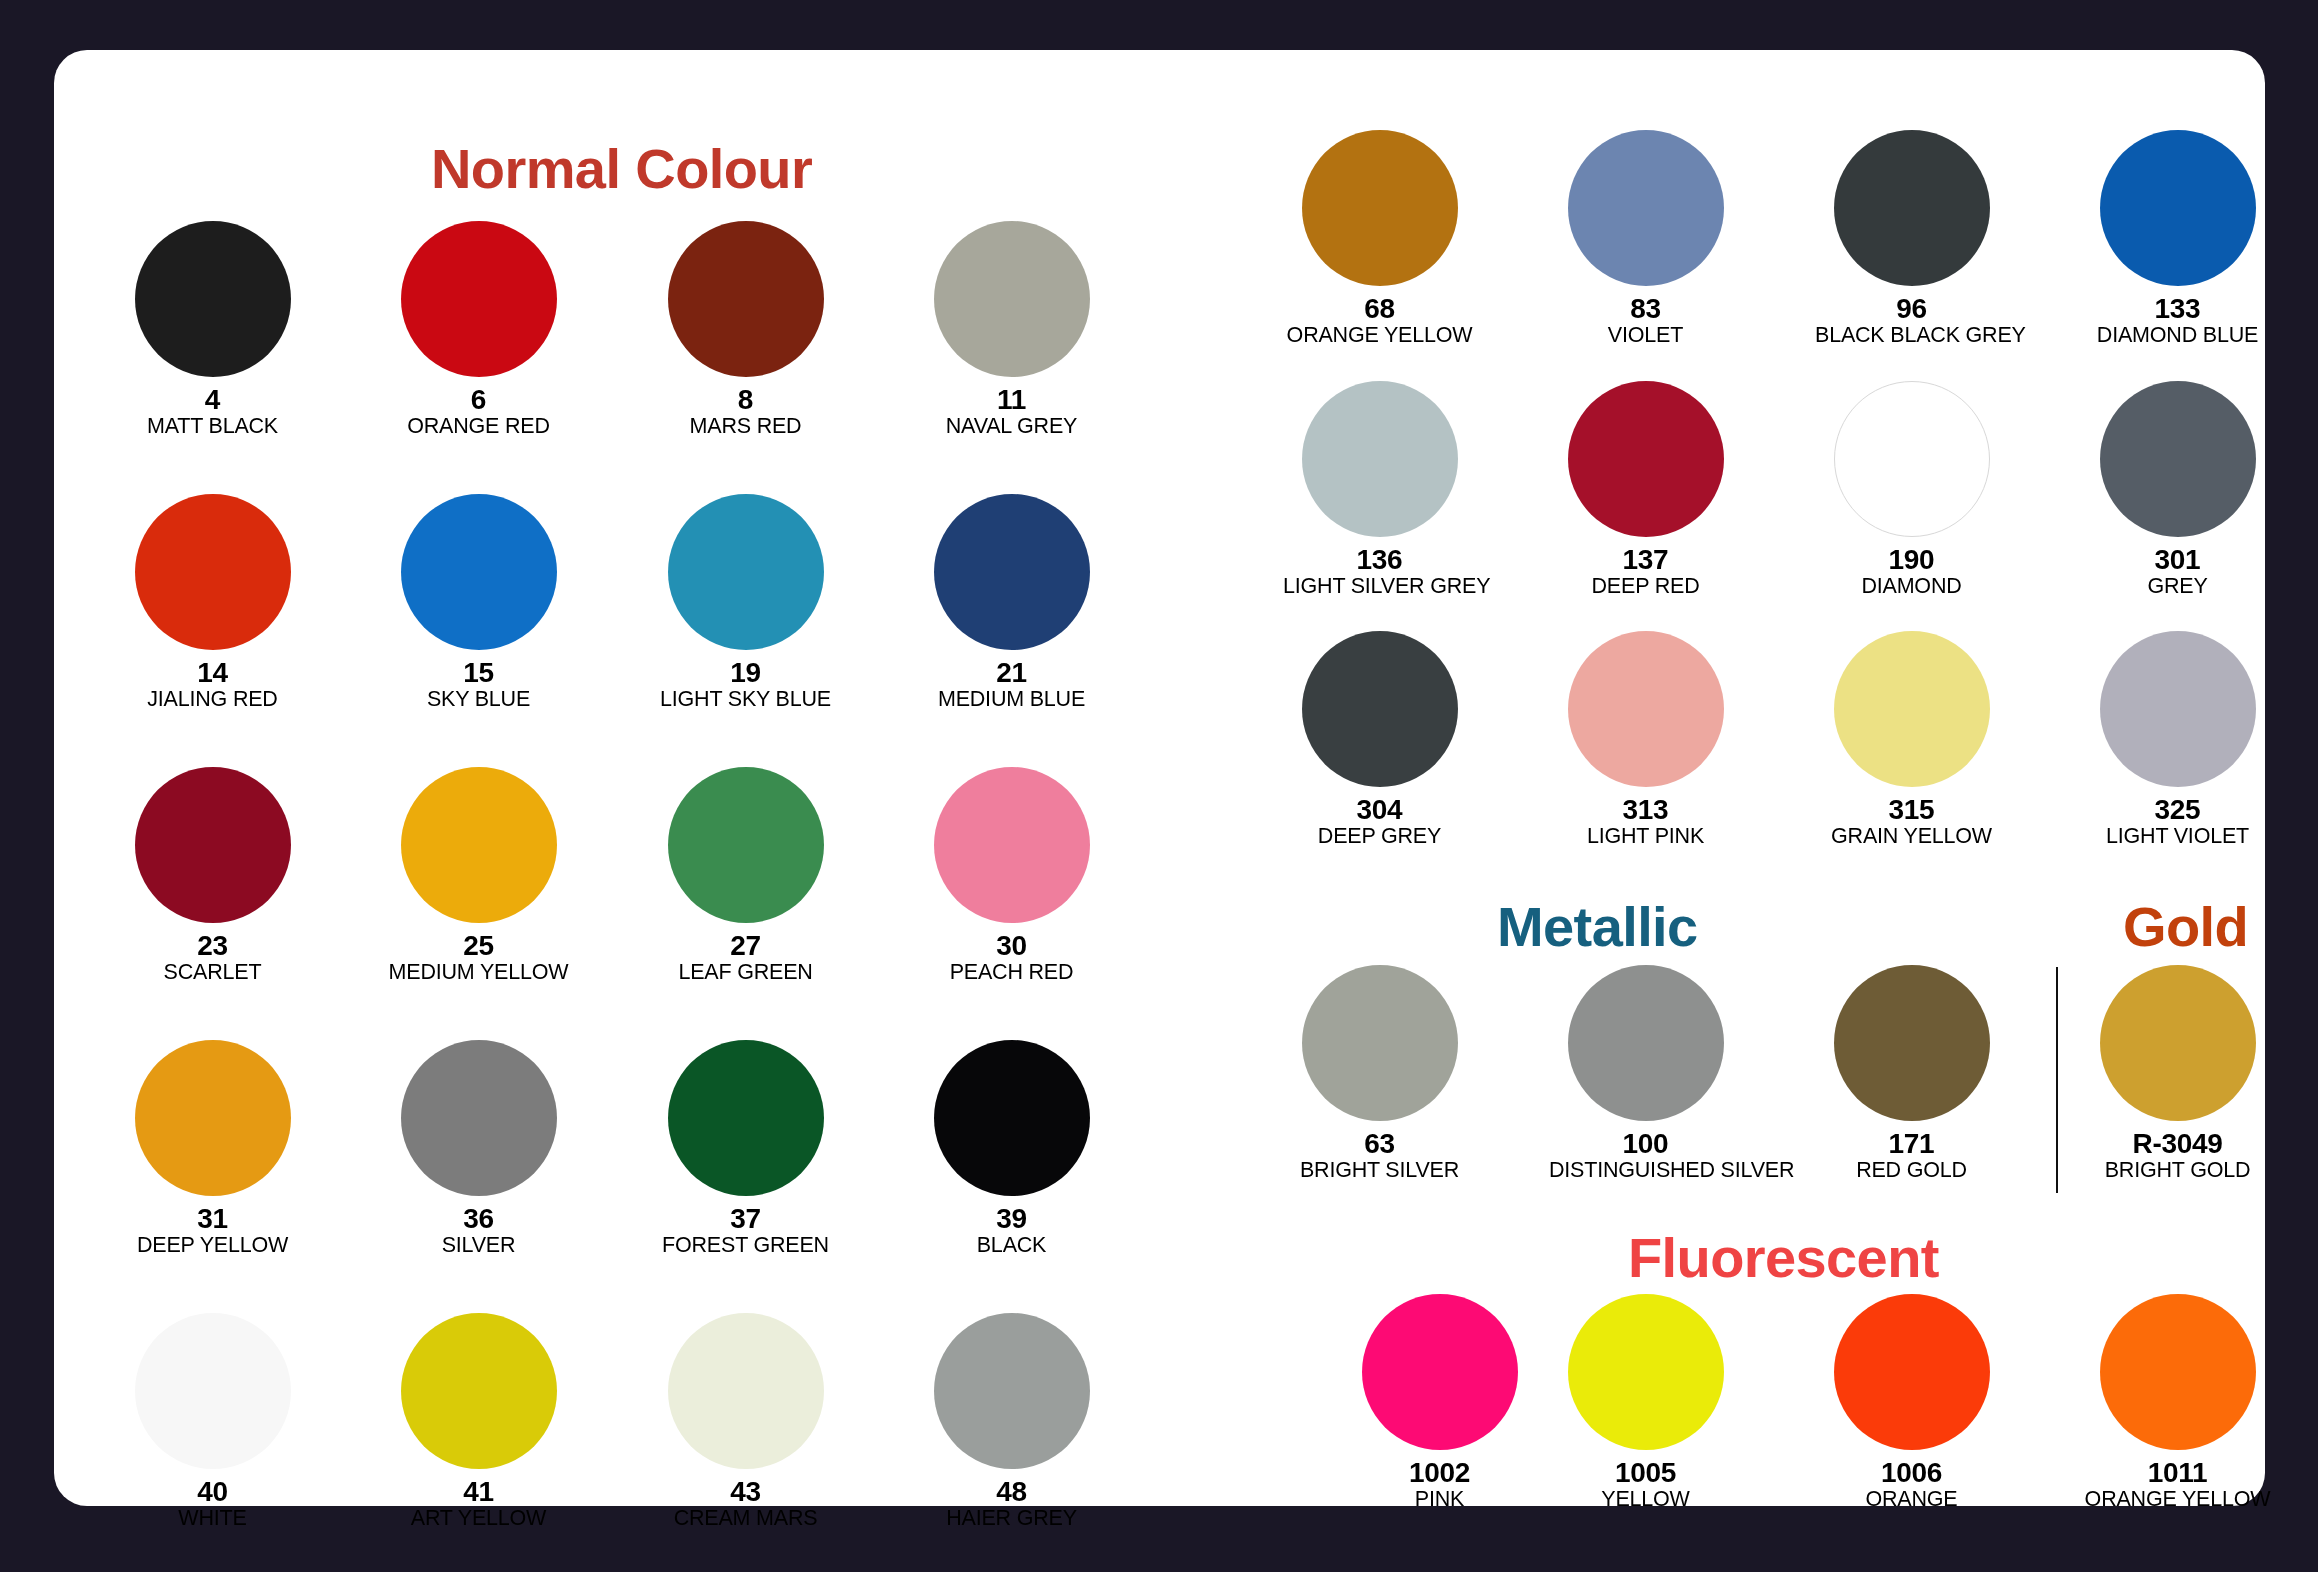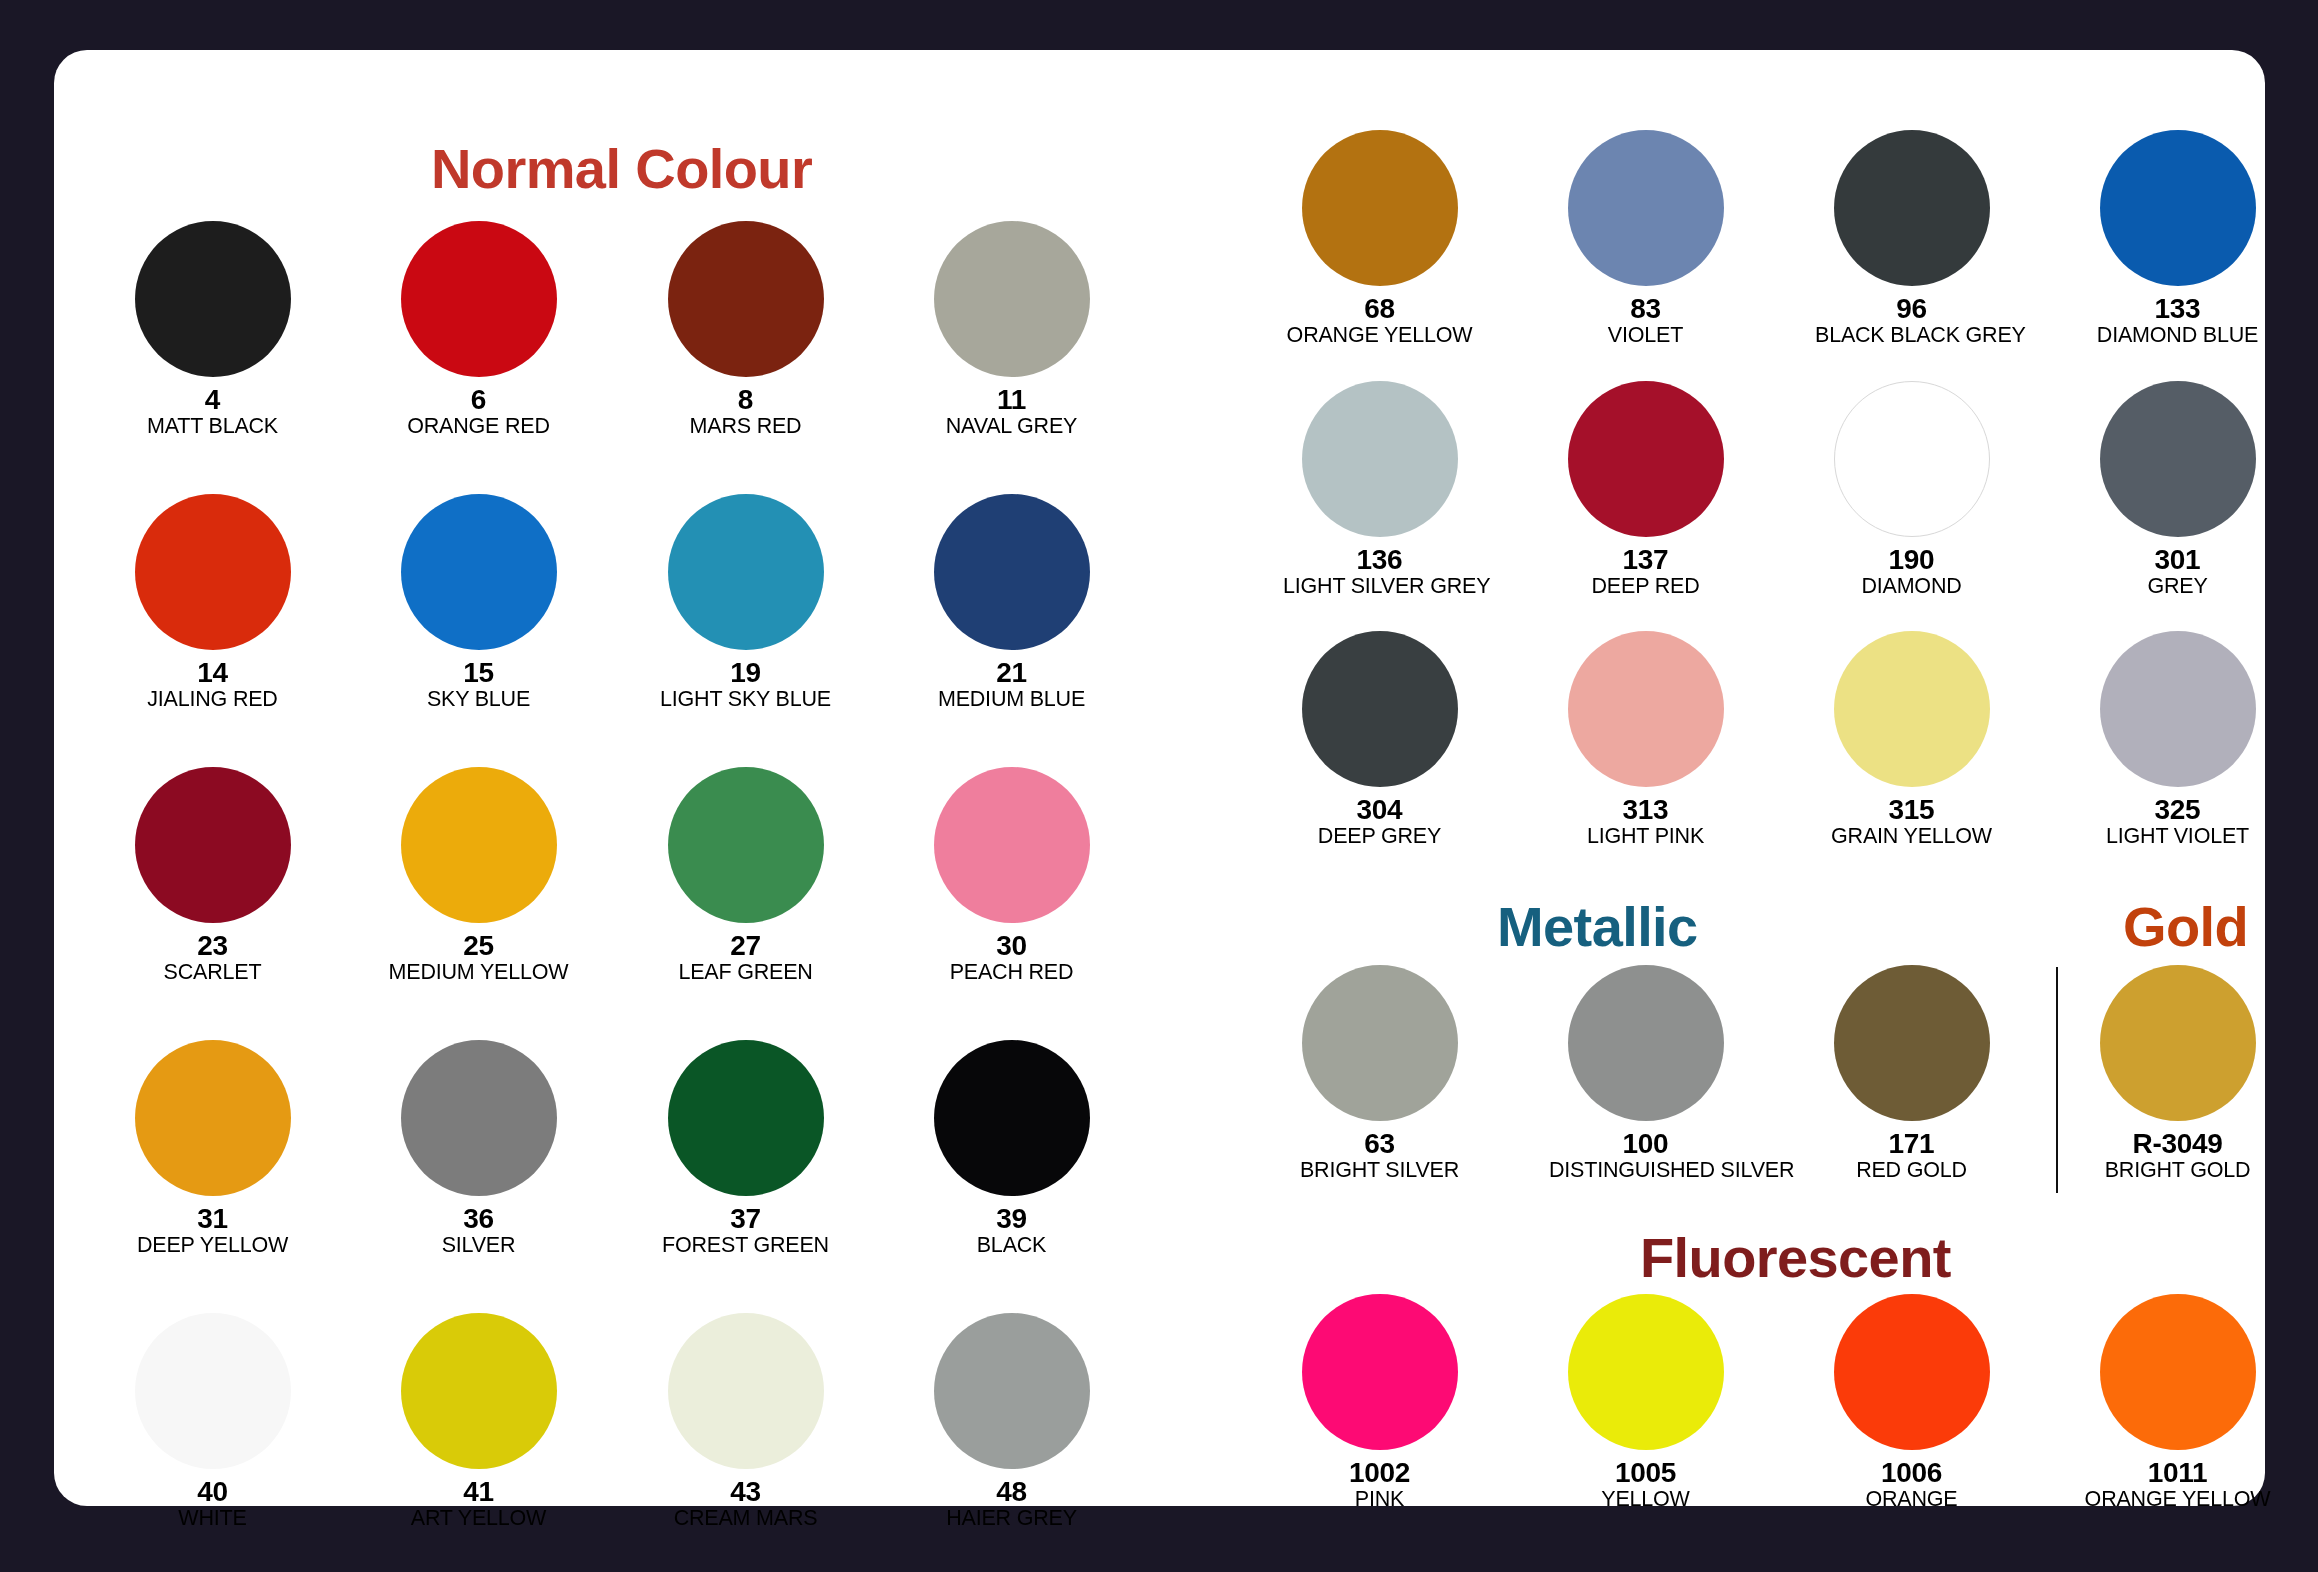--- a/index.html
+++ b/index.html
@@ -100,21 +100,21 @@
 <body>
 
 <div id="sheet">
 
   <div class="heading" id="hdr-normal" style="color: rgb(192, 57, 43);">Normal Colour</div>
 
   <div class="heading" id="hdr-metallic" style="color: rgb(22, 96, 127);">Metallic</div>
 
   <div class="heading" id="hdr-gold" style="color: #c2410c;">Gold</div>
 
-  <div class="heading" id="hdr-fluorescent" style="color: #7f1d1d; margin-left: 12px;">Fluorescent</div>
+  <div class="heading" id="hdr-fluorescent" style="color: #ef4444;">Fluorescent</div>
 
   <div id="gold-divider"></div>
 
   <div id="swatch-layer">
       <div class="cell" style="left: 62px; top: 170px;">
         <div class="dot-wrap">
           <div class="dot" style="background: rgb(29, 29, 29);"></div>
         </div>
         <div class="code">4</div>
         <div class="cname">MATT BLACK</div>
@@ -357,21 +357,21 @@
         <div class="code">171</div>
         <div class="cname">RED GOLD</div>
       </div>
       <div class="cell" style="left: 2027px; top: 914px;">
         <div class="dot-wrap">
           <div class="dot metallic-fleck" style="background: rgb(205, 160, 47);"></div>
         </div>
         <div class="code">R-3049</div>
         <div class="cname">BRIGHT GOLD</div>
       </div>
-      <div class="cell" style="left: 1229px; top: 1243px;">
+      <div class="cell" style="left: 1289px; top: 1243px;">
         <div class="dot-wrap">
           <div class="dot" style="background: rgb(253, 10, 116);"></div>
         </div>
         <div class="code">1002</div>
         <div class="cname">PINK</div>
       </div>
       <div class="cell" style="left: 1495px; top: 1243px;">
         <div class="dot-wrap">
           <div class="dot" style="background: rgb(234, 235, 9);"></div>
         </div>

